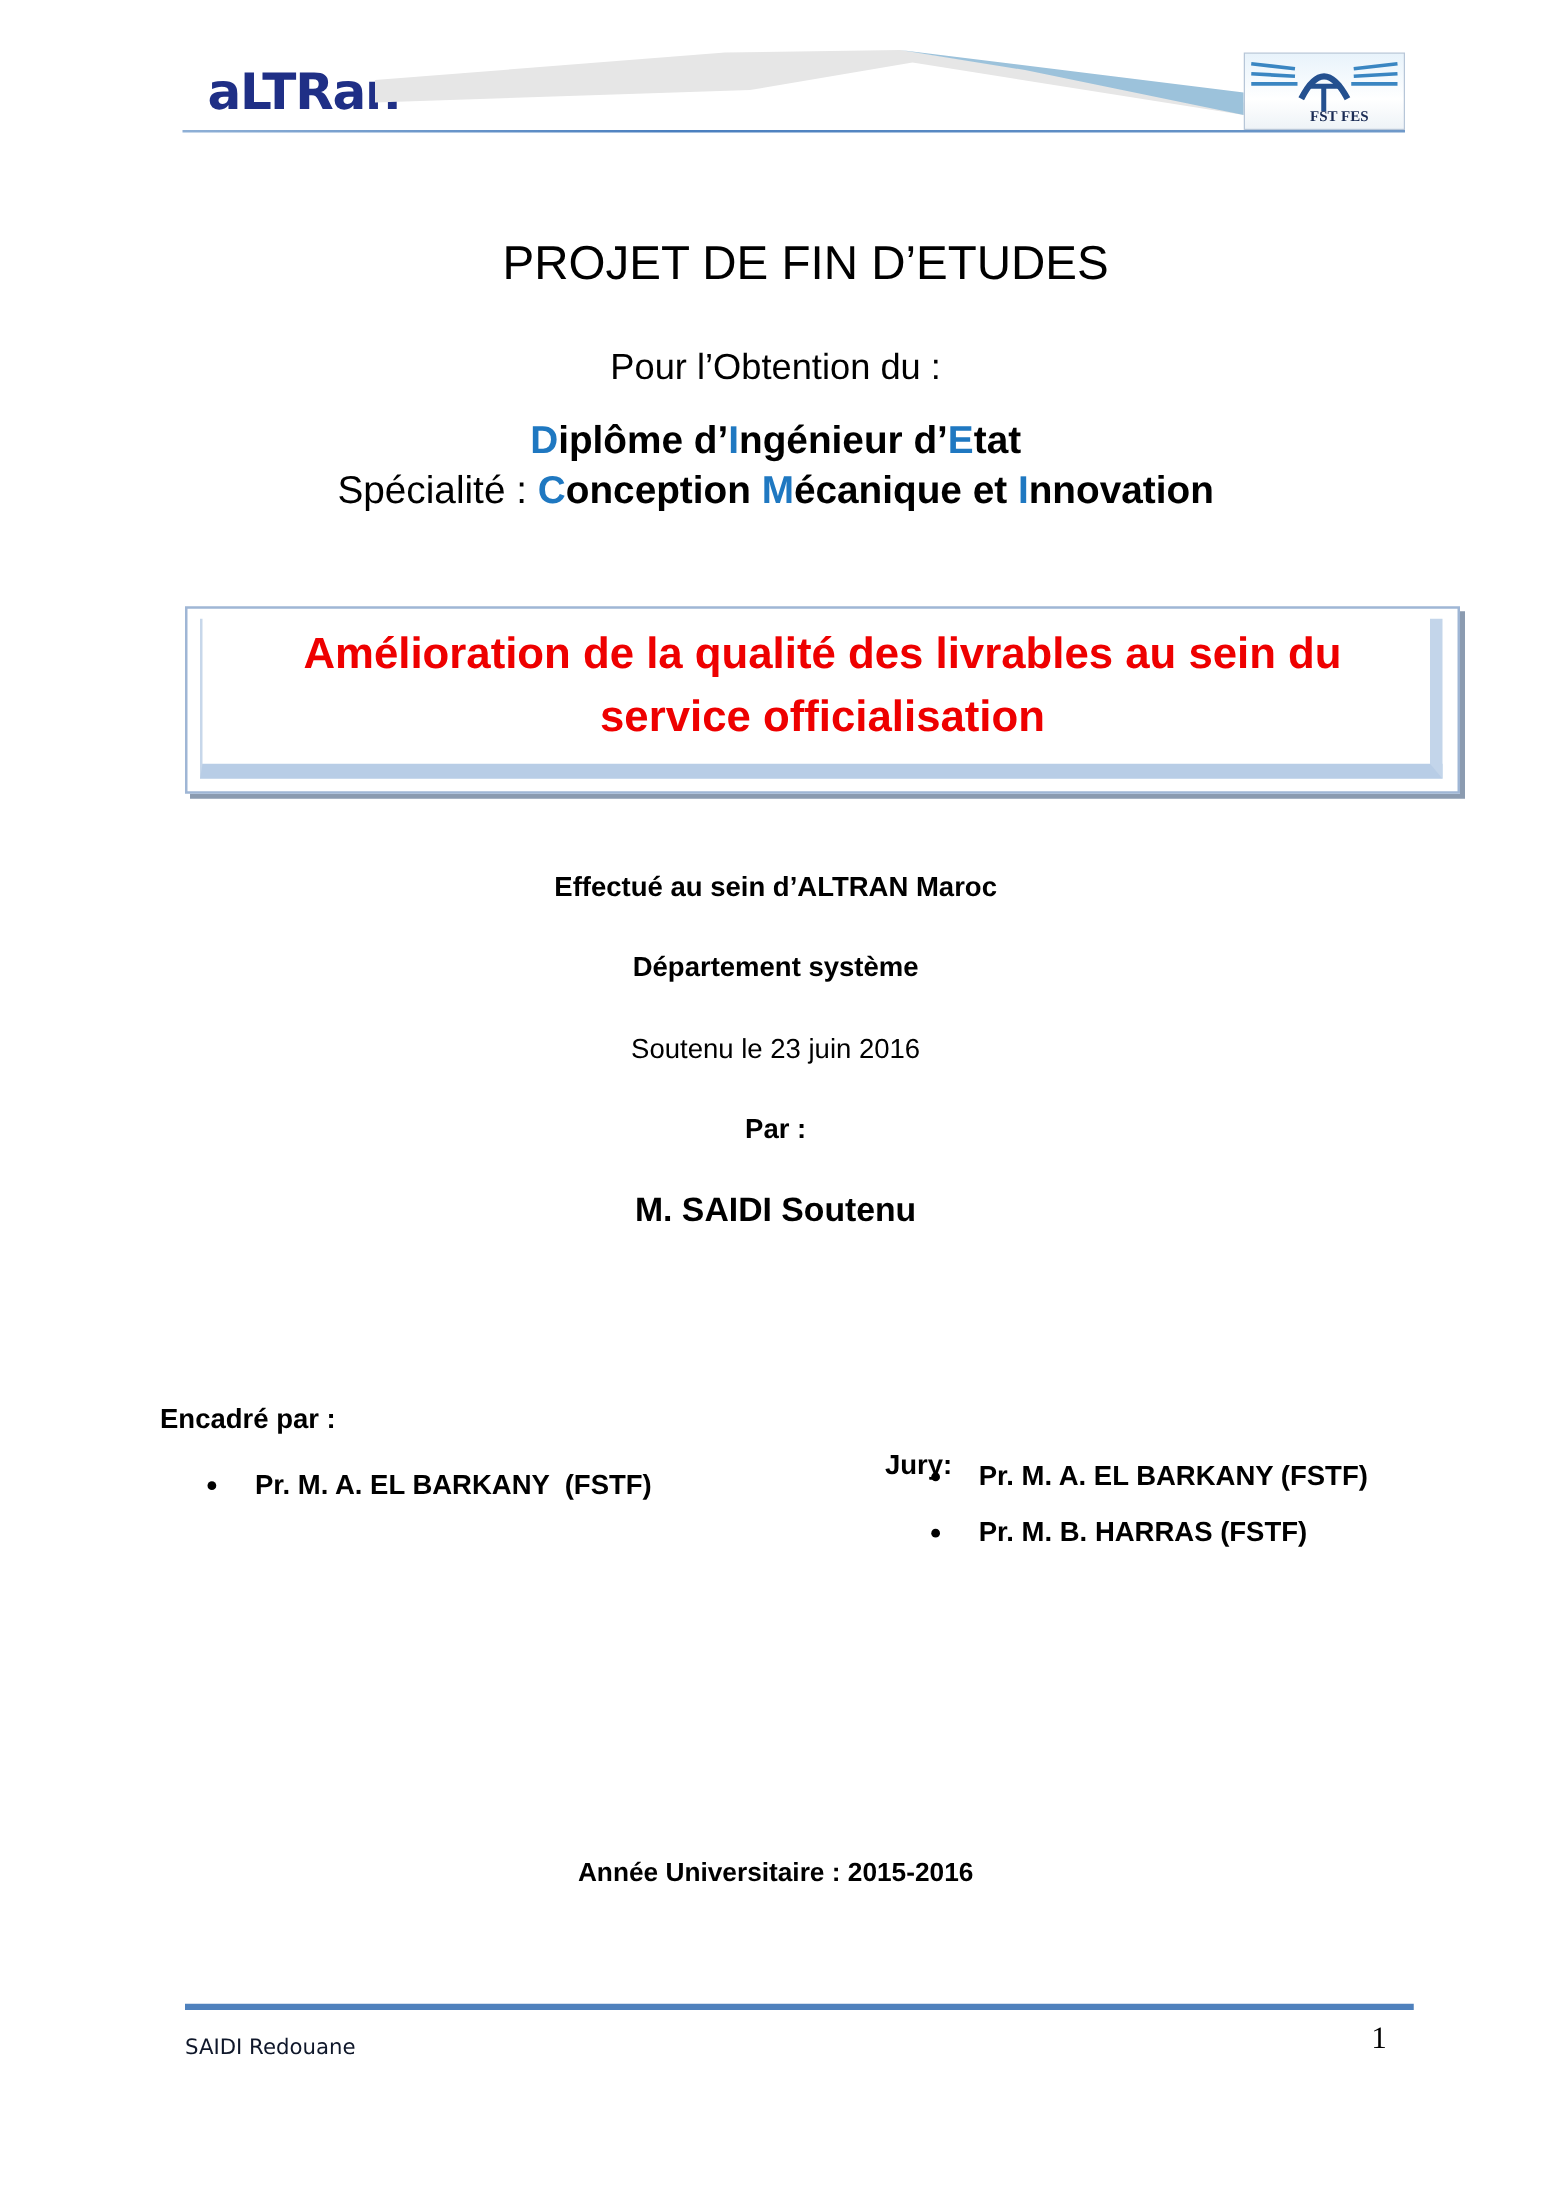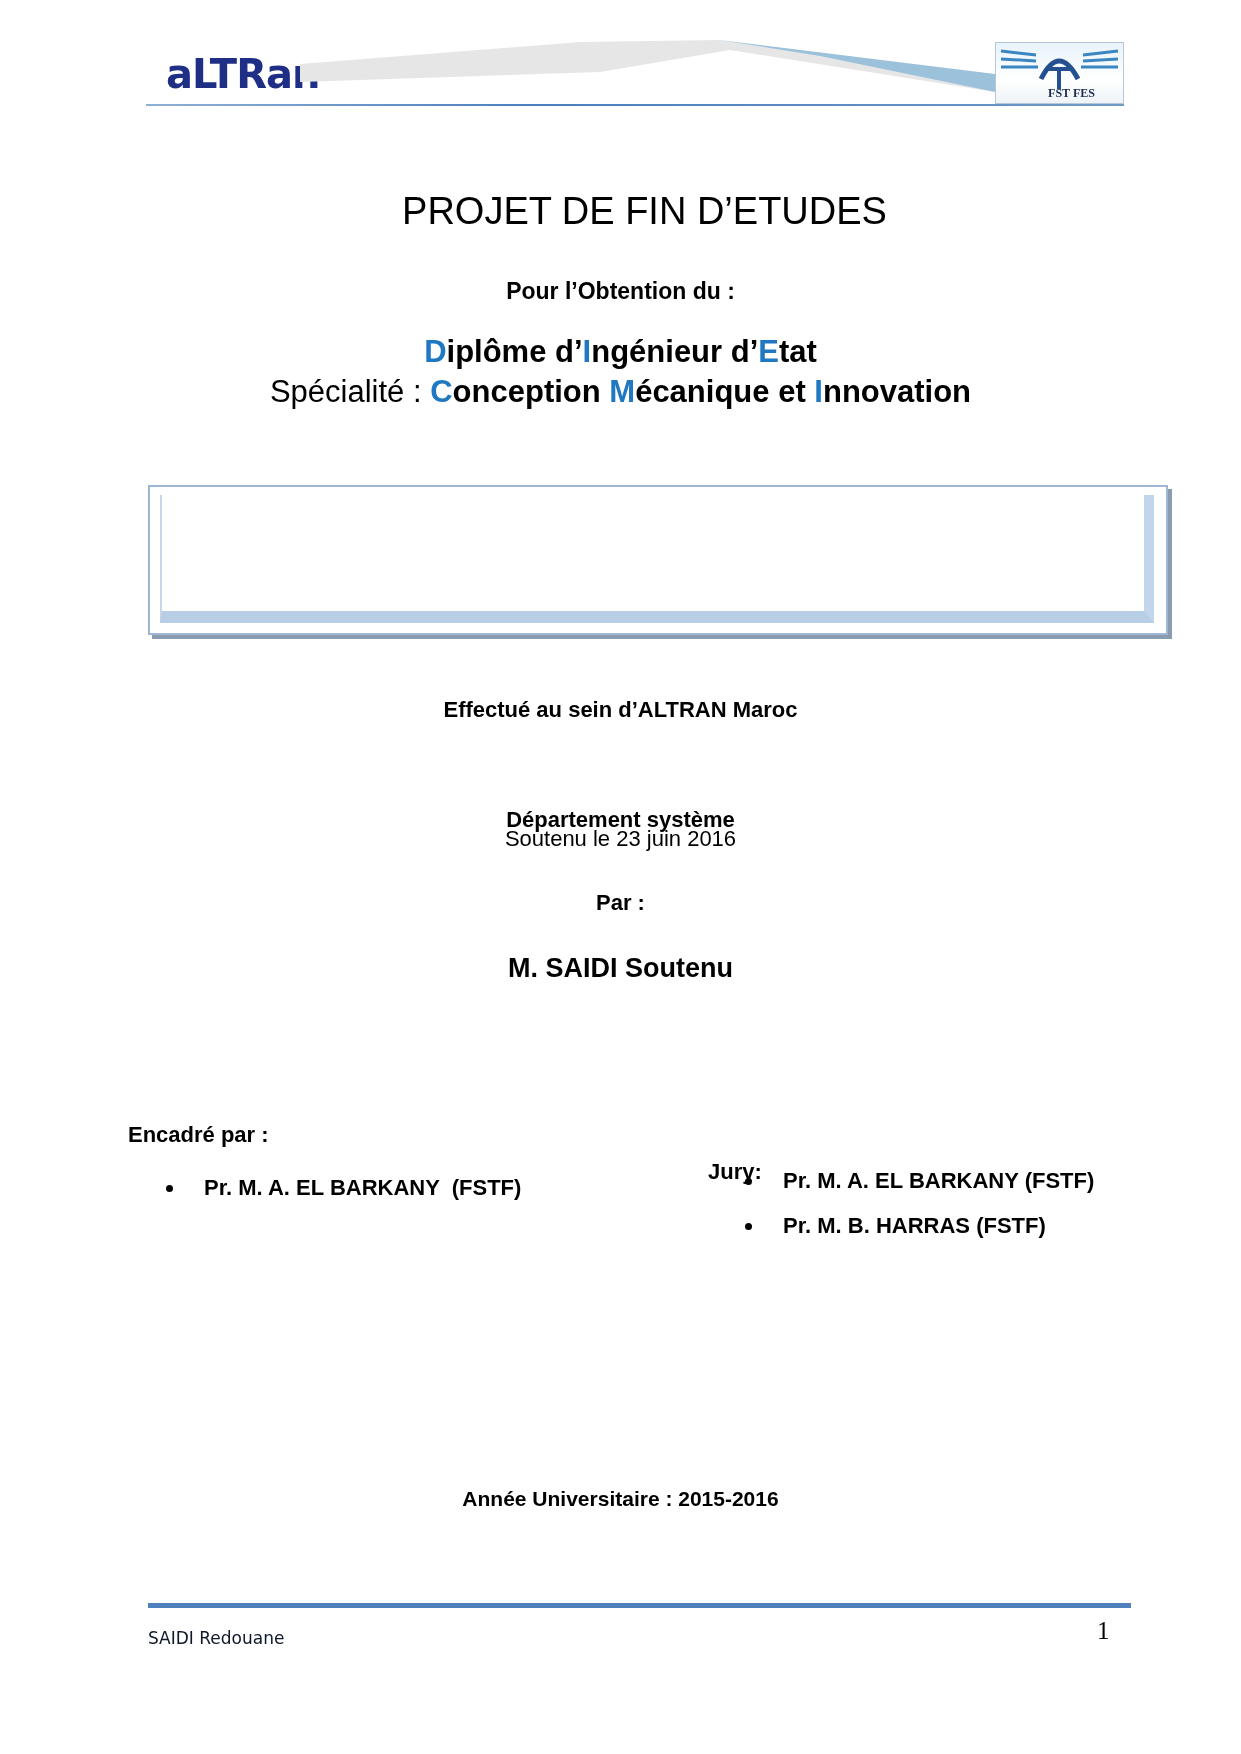--- a/index.html
+++ b/index.html
@@ -12,36 +12,36 @@
               background: linear-gradient(90deg, #8fb0d6, #4a7fbf 40%, #6f99c9); }
   .hdr-swoosh { position: absolute; left: 300px; top: 34px; width: 695px; height: 70px; }
   .altran-logo { position: absolute; left: 166px; top: 54px; font-family: "DejaVu Sans", sans-serif;
                  font-size: 40px; font-weight: bold; color: #1f2f86; letter-spacing: -1px; line-height: 40px; }
   .fst-logo { position: absolute; left: 995px; top: 42px; width: 127px; height: 60px;
               border: 1px solid #b7c6d8; background: linear-gradient(180deg, #e8f3fb, #ffffff 60%, #eef3f7); overflow: hidden; }
   .fst-logo .txt { position: absolute; left: 12px; width: 100%; bottom: 2px; text-align: center;
                    font-family: "Liberation Serif", serif; font-weight: bold; font-size: 12px; color: #1b2c55; }
 
   .title { top: 190px; font-size: 38px; font-weight: normal; margin-left: 24px; }
-  .subtitle { top: 278px; font-size: 23px; font-weight: bold; }
+  .subtitle { top: 278px; font-size: 29px; font-weight: normal; }
   .diplome { top: 334px; font-size: 31px; font-weight: bold; }
   .specialite { top: 374px; font-size: 31px; }
   .accent { color: #1f78c1; font-weight: bold; }
   .bold { font-weight: bold; }
 
   .subject-box { position: absolute; left: 148px; top: 485px; width: 1016px; height: 146px;
                  background: #fff; border: 2px solid #9fb6d5; box-shadow: 4px 4px 0 #8b9bb0; }
   .subject-box .inner { position: absolute; left: 10px; top: 8px; right: 12px; bottom: 10px;
                         border-left: 2px solid #c7d7ea; border-bottom: 12px solid #b8cde6; border-right: 10px solid #c3d5ea; }
   .subject-text { position: absolute; left: 0; right: 0; top: 10px; text-align: center; color: #ee0000;
                   font-weight: bold; font-size: 35px; line-height: 51px; }
 
   .info { font-size: 22px; }
   .l1 { top: 697px; font-weight: bold; }
-  .l2 { top: 761px; font-weight: bold; margin-top: 46px; }
+  .l2 { top: 761px; font-weight: bold; }
   .l3 { top: 826px; }
   .l4 { top: 890px; font-weight: bold; }
   .l5 { top: 953px; font-size: 27px; font-weight: bold; }
 
   .section-label { position: absolute; font-size: 22px; font-weight: bold; }
   .list { position: absolute; margin: 0; padding: 0; list-style: none; }
   .list li { position: relative; font-size: 22px; font-weight: bold; padding-left: 38px; white-space: pre; }
   .list li .dot { position: absolute; left: 0; top: 10px; width: 7px; height: 7px; border-radius: 50%; background: #000; }
 
   .year { top: 1487px; font-size: 21px; font-weight: bold; }
@@ -84,20 +84,24 @@
 
 <div class="center diplome">
   <span class="accent">D</span><span>iplôme d’</span><span class="accent">I</span><span>ngénieur d’</span><span class="accent">E</span><span>tat</span>
 </div>
 <div class="center specialite">
   <span>Spécialité : </span><span class="accent">C</span><span class="bold">onception </span><span class="accent">M</span><span class="bold">écanique et </span><span class="accent">I</span><span class="bold">nnovation</span>
 </div>
 
 <div class="subject-box">
   <div class="inner"></div>
+  <div class="subject-text">
+    <div>Amélioration de la qualité des livrables au sein du</div>
+    <div>service officialisation</div>
+  </div>
 </div>
 
 <div class="center info l1">Effectué au sein d’ALTRAN Maroc</div>
 <div class="center info l2">Département système</div>
 <div class="center info l3">Soutenu le 23 juin 2016</div>
 <div class="center info l4">Par :</div>
 <div class="center info l5">M. SAIDI Soutenu</div>
 
 <div class="section-label" style="left:128px; top:1122px;">Encadré par :</div>
 <ul class="list" style="left:166px; top:1175px;">

